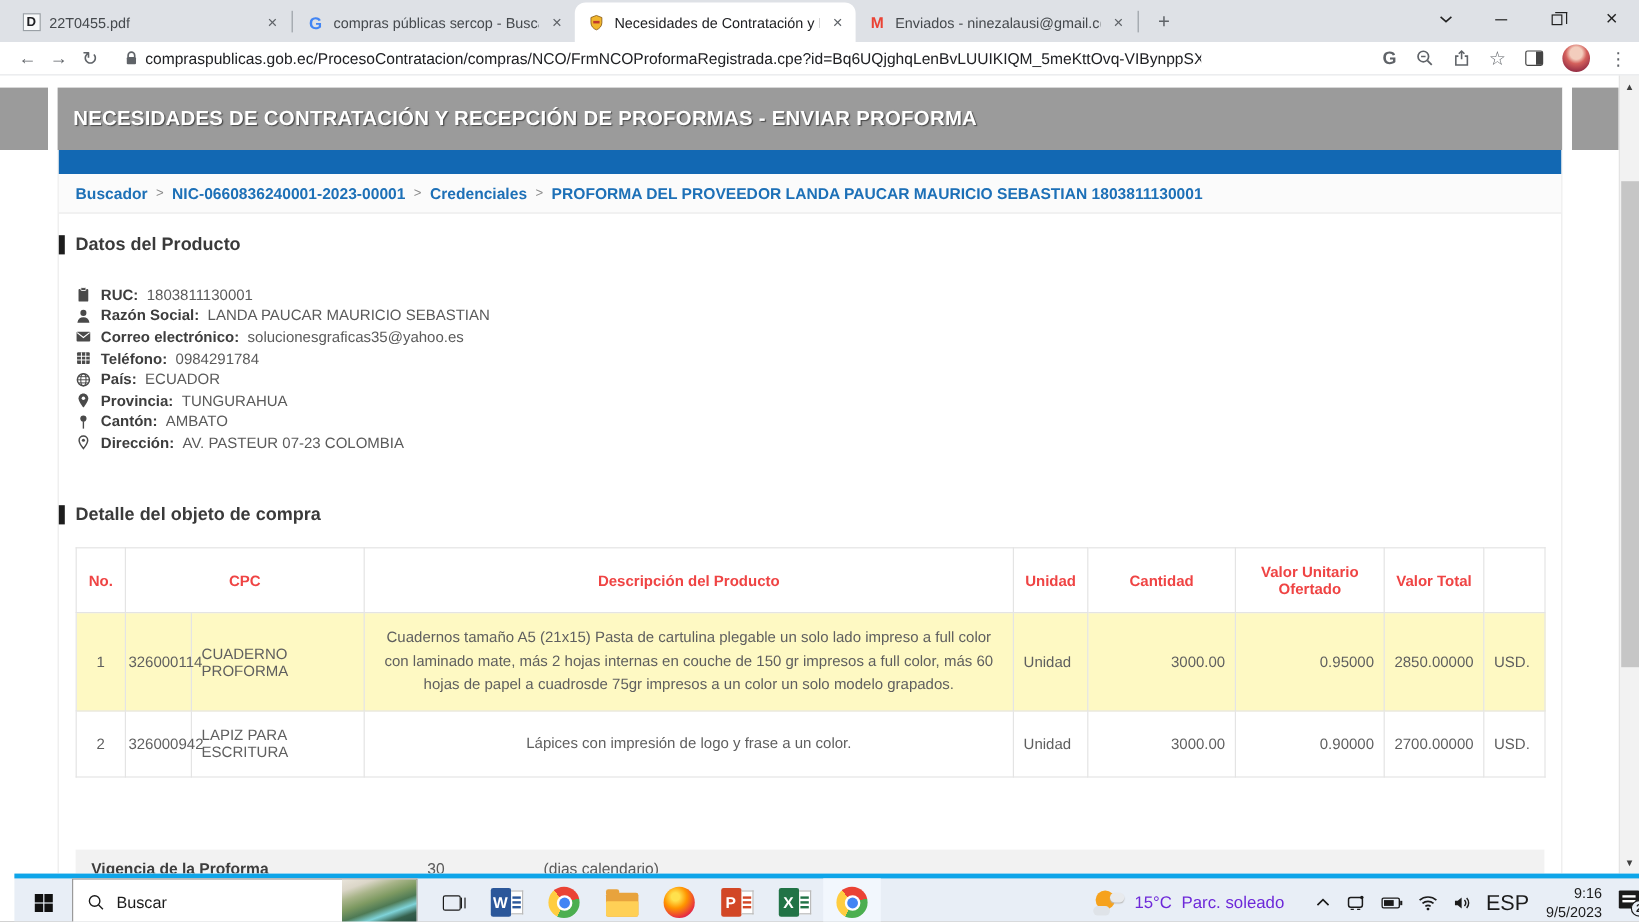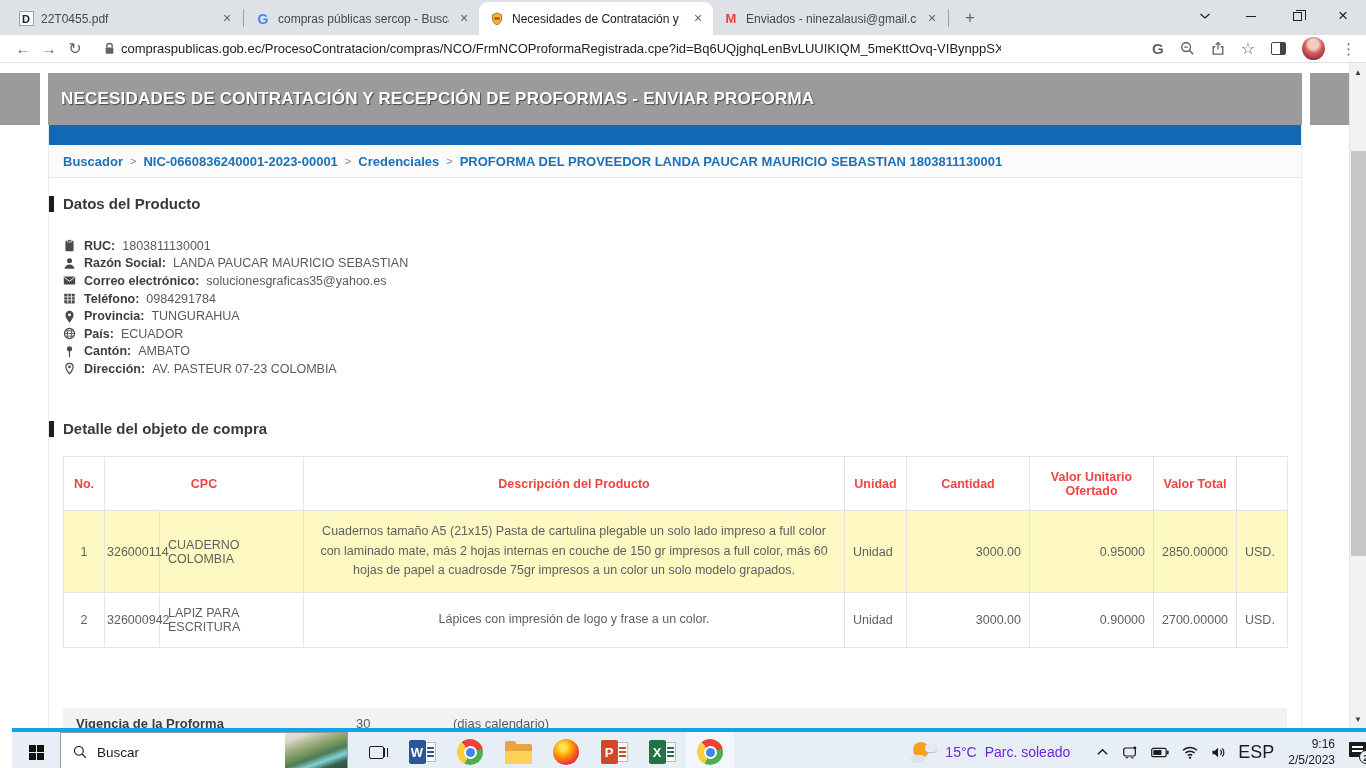--- a/index.html
+++ b/index.html
@@ -284,37 +284,37 @@
                 <rect x="1.5" y="2" width="13" height="12" rx="1" fill="#4a4a4a"></rect>
                 <path d="M1.5 6h13M1.5 9.8h13M6 2v12M10.4 2v12" stroke="#fff" stroke-width="1"></path>
               </svg>
             </span>
           <span class="pflabel">Teléfono:</span>
           <span class="pfvalue">0984291784</span>
         </div>
         <div class="pfield">
           <span class="pficon">
               <svg class="gly" width="13" height="13" viewBox="0 0 16 16">
-                <path d="M8 1C5.2 1 3 3.2 3 6c0 3.7 5 9.6 5 9.6S13 9.7 13 6c0-2.8-2.2-5-5-5z" fill="#4a4a4a"></path>
-                <circle cx="8" cy="6" r="1.8" fill="#fff"></circle>
-              </svg>
-            </span>
-          <span class="pflabel">Provincia:</span>
-          <span class="pfvalue">TUNGURAHUA</span>
-        </div>
-        <div class="pfield">
-          <span class="pficon">
-              <svg class="gly" width="13" height="13" viewBox="0 0 16 16">
                 <circle cx="8" cy="8" r="6.2" fill="none" stroke="#4a4a4a" stroke-width="1.5"></circle>
                 <ellipse cx="8" cy="8" rx="2.7" ry="6.2" fill="none" stroke="#4a4a4a" stroke-width="1.1"></ellipse>
                 <path d="M1.8 8h12.4M2.6 4.8h10.8M2.6 11.2h10.8" stroke="#4a4a4a" stroke-width="1"></path>
               </svg>
             </span>
           <span class="pflabel">País:</span>
           <span class="pfvalue">ECUADOR</span>
+        </div>
+        <div class="pfield">
+          <span class="pficon">
+              <svg class="gly" width="13" height="13" viewBox="0 0 16 16">
+                <path d="M8 1C5.2 1 3 3.2 3 6c0 3.7 5 9.6 5 9.6S13 9.7 13 6c0-2.8-2.2-5-5-5z" fill="#4a4a4a"></path>
+                <circle cx="8" cy="6" r="1.8" fill="#fff"></circle>
+              </svg>
+            </span>
+          <span class="pflabel">Provincia:</span>
+          <span class="pfvalue">TUNGURAHUA</span>
         </div>
         <div class="pfield">
           <span class="pficon">
               <svg class="gly" width="13" height="13" viewBox="0 0 16 16">
                 <circle cx="8" cy="4.7" r="3.2" fill="#4a4a4a"></circle>
                 <rect x="7.3" y="7.4" width="1.4" height="7.6" fill="#4a4a4a"></rect>
               </svg>
             </span>
           <span class="pflabel">Cantón:</span>
           <span class="pfvalue">AMBATO</span>
@@ -357,21 +357,21 @@
             <th>Cantidad</th>
             <th style="padding:0 18px;">Valor Unitario Ofertado</th>
             <th>Valor Total</th>
             <th></th>
           </tr>
         </thead>
         <tbody>
           <tr class="r1">
             <td class="td-center">1</td>
             <td class="td-center" style="padding:6px 2px;">326000114</td>
-            <td>CUADERNO COLOMBIA</td>
+            <td>CUADERNO PROFORMA</td>
             <td class="td-desc">Cuadernos tamaño A5 (21x15) Pasta de cartulina plegable un solo lado impreso a full color con laminado mate, más 2 hojas internas en couche de 150 gr impresos a full color, más 60 hojas de papel a cuadrosde 75gr impresos a un color un solo modelo grapados.</td>
             <td class="td-unidad">Unidad</td>
             <td class="td-num">3000.00</td>
             <td class="td-num">0.95000</td>
             <td class="td-num">2850.00000</td>
             <td class="td-unidad">USD.</td>
           </tr>
           <tr class="r2">
             <td class="td-center">2</td>
             <td class="td-center" style="padding:6px 2px;">326000942</td>
@@ -519,21 +519,21 @@
           <svg class="gly" width="15" height="13" viewBox="0 0 16 14">
               <path d="M1.5 5v4H4l3.5 3V2L4 5z" fill="#1b1b1b"></path>
               <path d="M10 4.3a4 4 0 0 1 0 5.4" fill="none" stroke="#1b1b1b" stroke-width="1.3"></path>
               <path d="M12 2.5a6.6 6.6 0 0 1 0 9" fill="none" stroke="#1b1b1b" stroke-width="1.3"></path>
             </svg>
         </span>
       </div>
       <span class="lang">ESP</span>
       <div class="clock">
         <div>9:16</div>
-        <div>2/5/2023</div>
+        <div>9/5/2023</div>
       </div>
       <div class="notif">
         <span class="notif-sq"></span>
         <span class="notif-badge">2</span>
       </div>
     </div>
   </div>
 
 </div>
 

